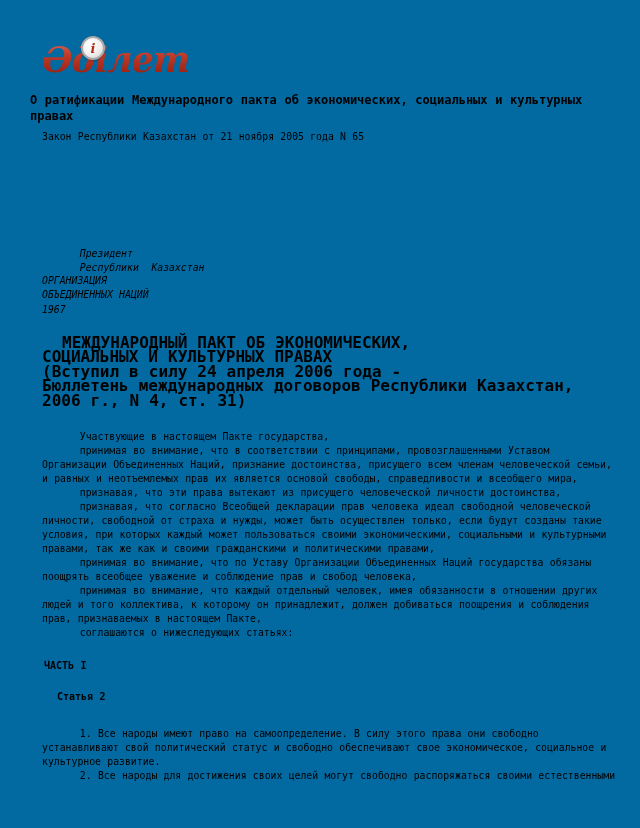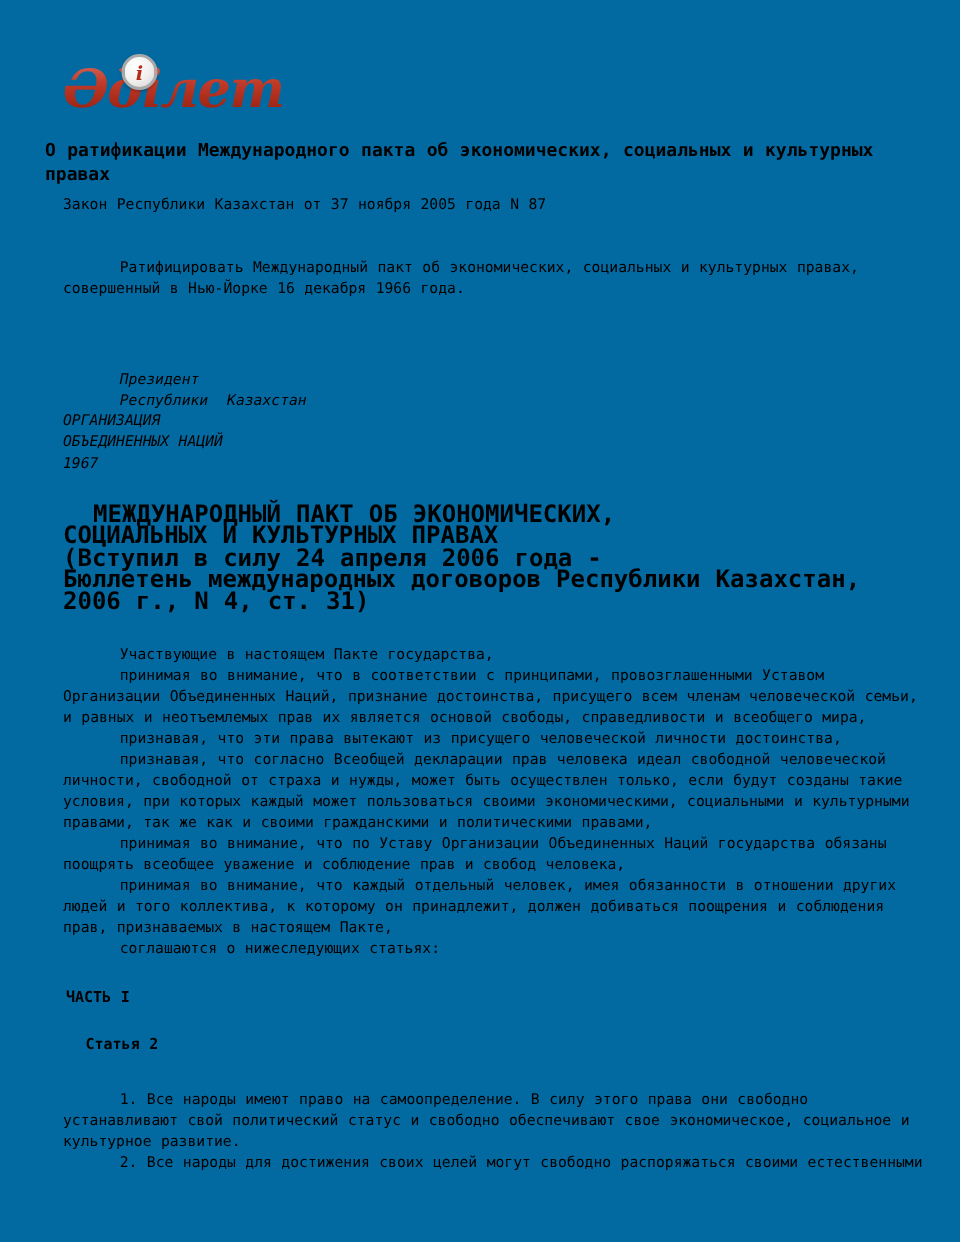--- a/index.html
+++ b/index.html
@@ -119,24 +119,22 @@
 <div class="page">
 
   <div class="logo">
     <span class="logo-word">Әділет</span>
     <span class="lens"><span class="lens-letter">і</span></span>
   </div>
 
   <div class="abs pre doc-title">О ратификации Международного пакта об экономических, социальных и культурных
 правах</div>
 
-  <div class="abs pre law-line">Закон Республики Казахстан от 37 ноября 2005 года N 87</div>
+  <div class="abs pre law-line">Закон Республики Казахстан от 21 ноября 2005 года N 65</div>
 
-  <div class="abs pre ratify">      Ратифицировать Международный пакт об экономических, социальных и культурных правах,
-совершенный в Нью-Йорке 16 декабря 1966 года.</div>
 
   <div class="abs pre signature">      Президент
       Республики  Казахстан</div>
 
   <div class="abs pre un-org">ОРГАНИЗАЦИЯ
 ОБЪЕДИНЕННЫХ НАЦИЙ
 1967</div>
 
   <div class="abs pre pact-heading">  МЕЖДУНАРОДНЫЙ ПАКТ ОБ ЭКОНОМИЧЕСКИХ,
 СОЦИАЛЬНЫХ И КУЛЬТУРНЫХ ПРАВАХ

